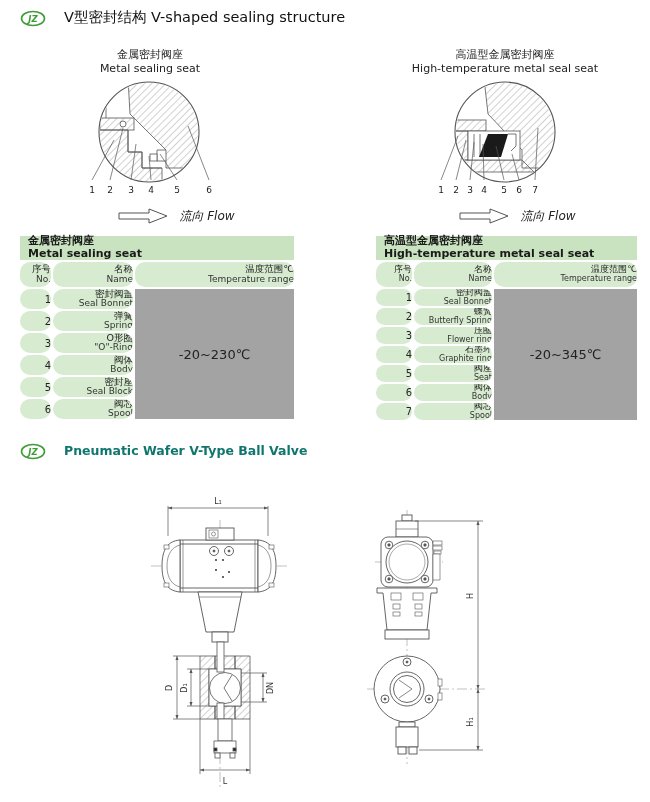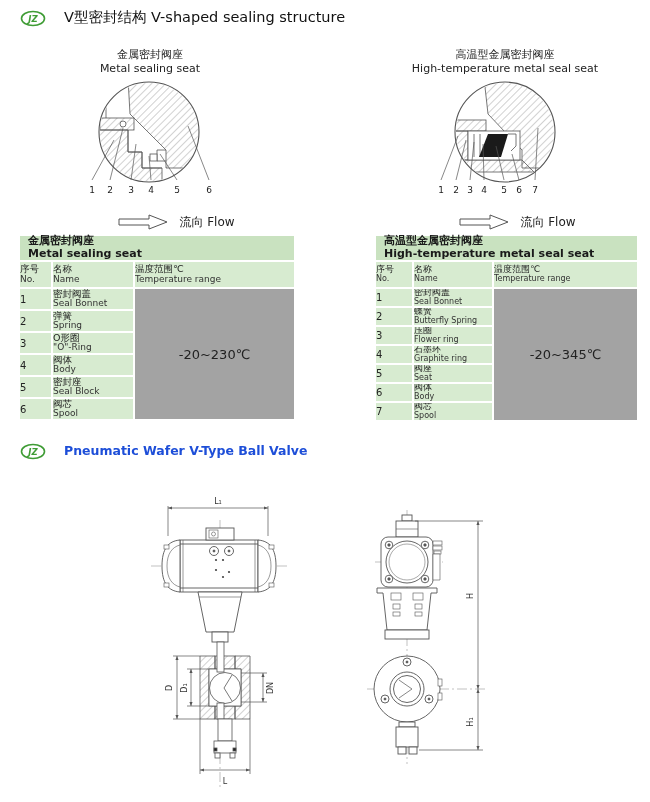--- a/index.html
+++ b/index.html
@@ -5,35 +5,35 @@
   html,body{margin:0;padding:0;}
   body{
     width:650px;height:802px;background:#ffffff;position:relative;
     font-family:"DejaVu Sans","Liberation Sans",sans-serif;color:#1a1a1a;
     overflow:hidden;
   }
   .abs{position:absolute;}
   
   .sec-head{position:absolute;left:20px;display:flex;align-items:flex-start;gap:18px;}
   .sec-title{font-size:14.5px;font-weight:normal;color:#111;line-height:1.15;white-space:nowrap;}
-  .sec-sub{font-size:12.5px;font-weight:bold;color:#1d4ed8;margin-top:1px;}
+  .sec-sub{font-size:12.5px;font-weight:bold;color:#0f766e;margin-top:1px;}
   .logo{flex:0 0 auto;margin-top:1px;}
   
   .diag{position:absolute;text-align:center;}
   .diag-title{font-size:11px;color:#222;line-height:1.25;}
-  .flow-row{display:flex;align-items:center;justify-content:center;gap:10px;margin-top:8px;position:relative;}
+  .flow-row{display:flex;align-items:center;justify-content:center;gap:10px;margin-top:2px;position:relative;font-style:italic;}
   .flow-text{font-size:12px;color:#222;}
   
   .ptable{position:absolute;display:grid;gap:2px;background:#ffffff;}
   #table-left{left:20px;top:236px;width:274px;grid-template-columns:31px 80px 1fr;grid-template-rows:24px 25px repeat(6,20px);}
   #table-right{left:376px;top:236px;width:261px;grid-template-columns:36px 78px 1fr;grid-template-rows:24px 25px repeat(7,17px);}
   .t-title{grid-column:1/-1;background:#c9e2c0;padding:1px 8px;line-height:1.15;display:flex;flex-direction:column;justify-content:center;}
   .t-title .zh{font-size:11px;font-weight:bold;}
   .t-title .en{font-size:11px;font-weight:bold;}
-  .cell{display:flex;flex-direction:column;align-items:flex-start;justify-content:center;background:#d7ebd0;line-height:1.1;overflow:hidden;}
+  .cell{display:flex;flex-direction:column;align-items:flex-end;justify-content:center;background:#d7ebd0;line-height:1.1;overflow:hidden;border-radius:10px;}
   .cell .zh{font-size:9.5px;color:#222;}
   .cell .en{font-size:9px;color:#333;}
   .td-no{font-size:10px;color:#222;}
   #table-right .cell .zh{font-size:9px;}
   #table-right .cell .en{font-size:8px;}
   .td-temp{background:#a3a3a3;grid-column:3;display:flex;align-items:center;justify-content:center;font-size:13px;color:#222;}
   #table-left .td-temp{grid-row:3 / span 6;}
   #table-right .td-temp{grid-row:3 / span 7;}
   svg text{font-family:"DejaVu Sans","Liberation Sans",sans-serif;}
 </style>

